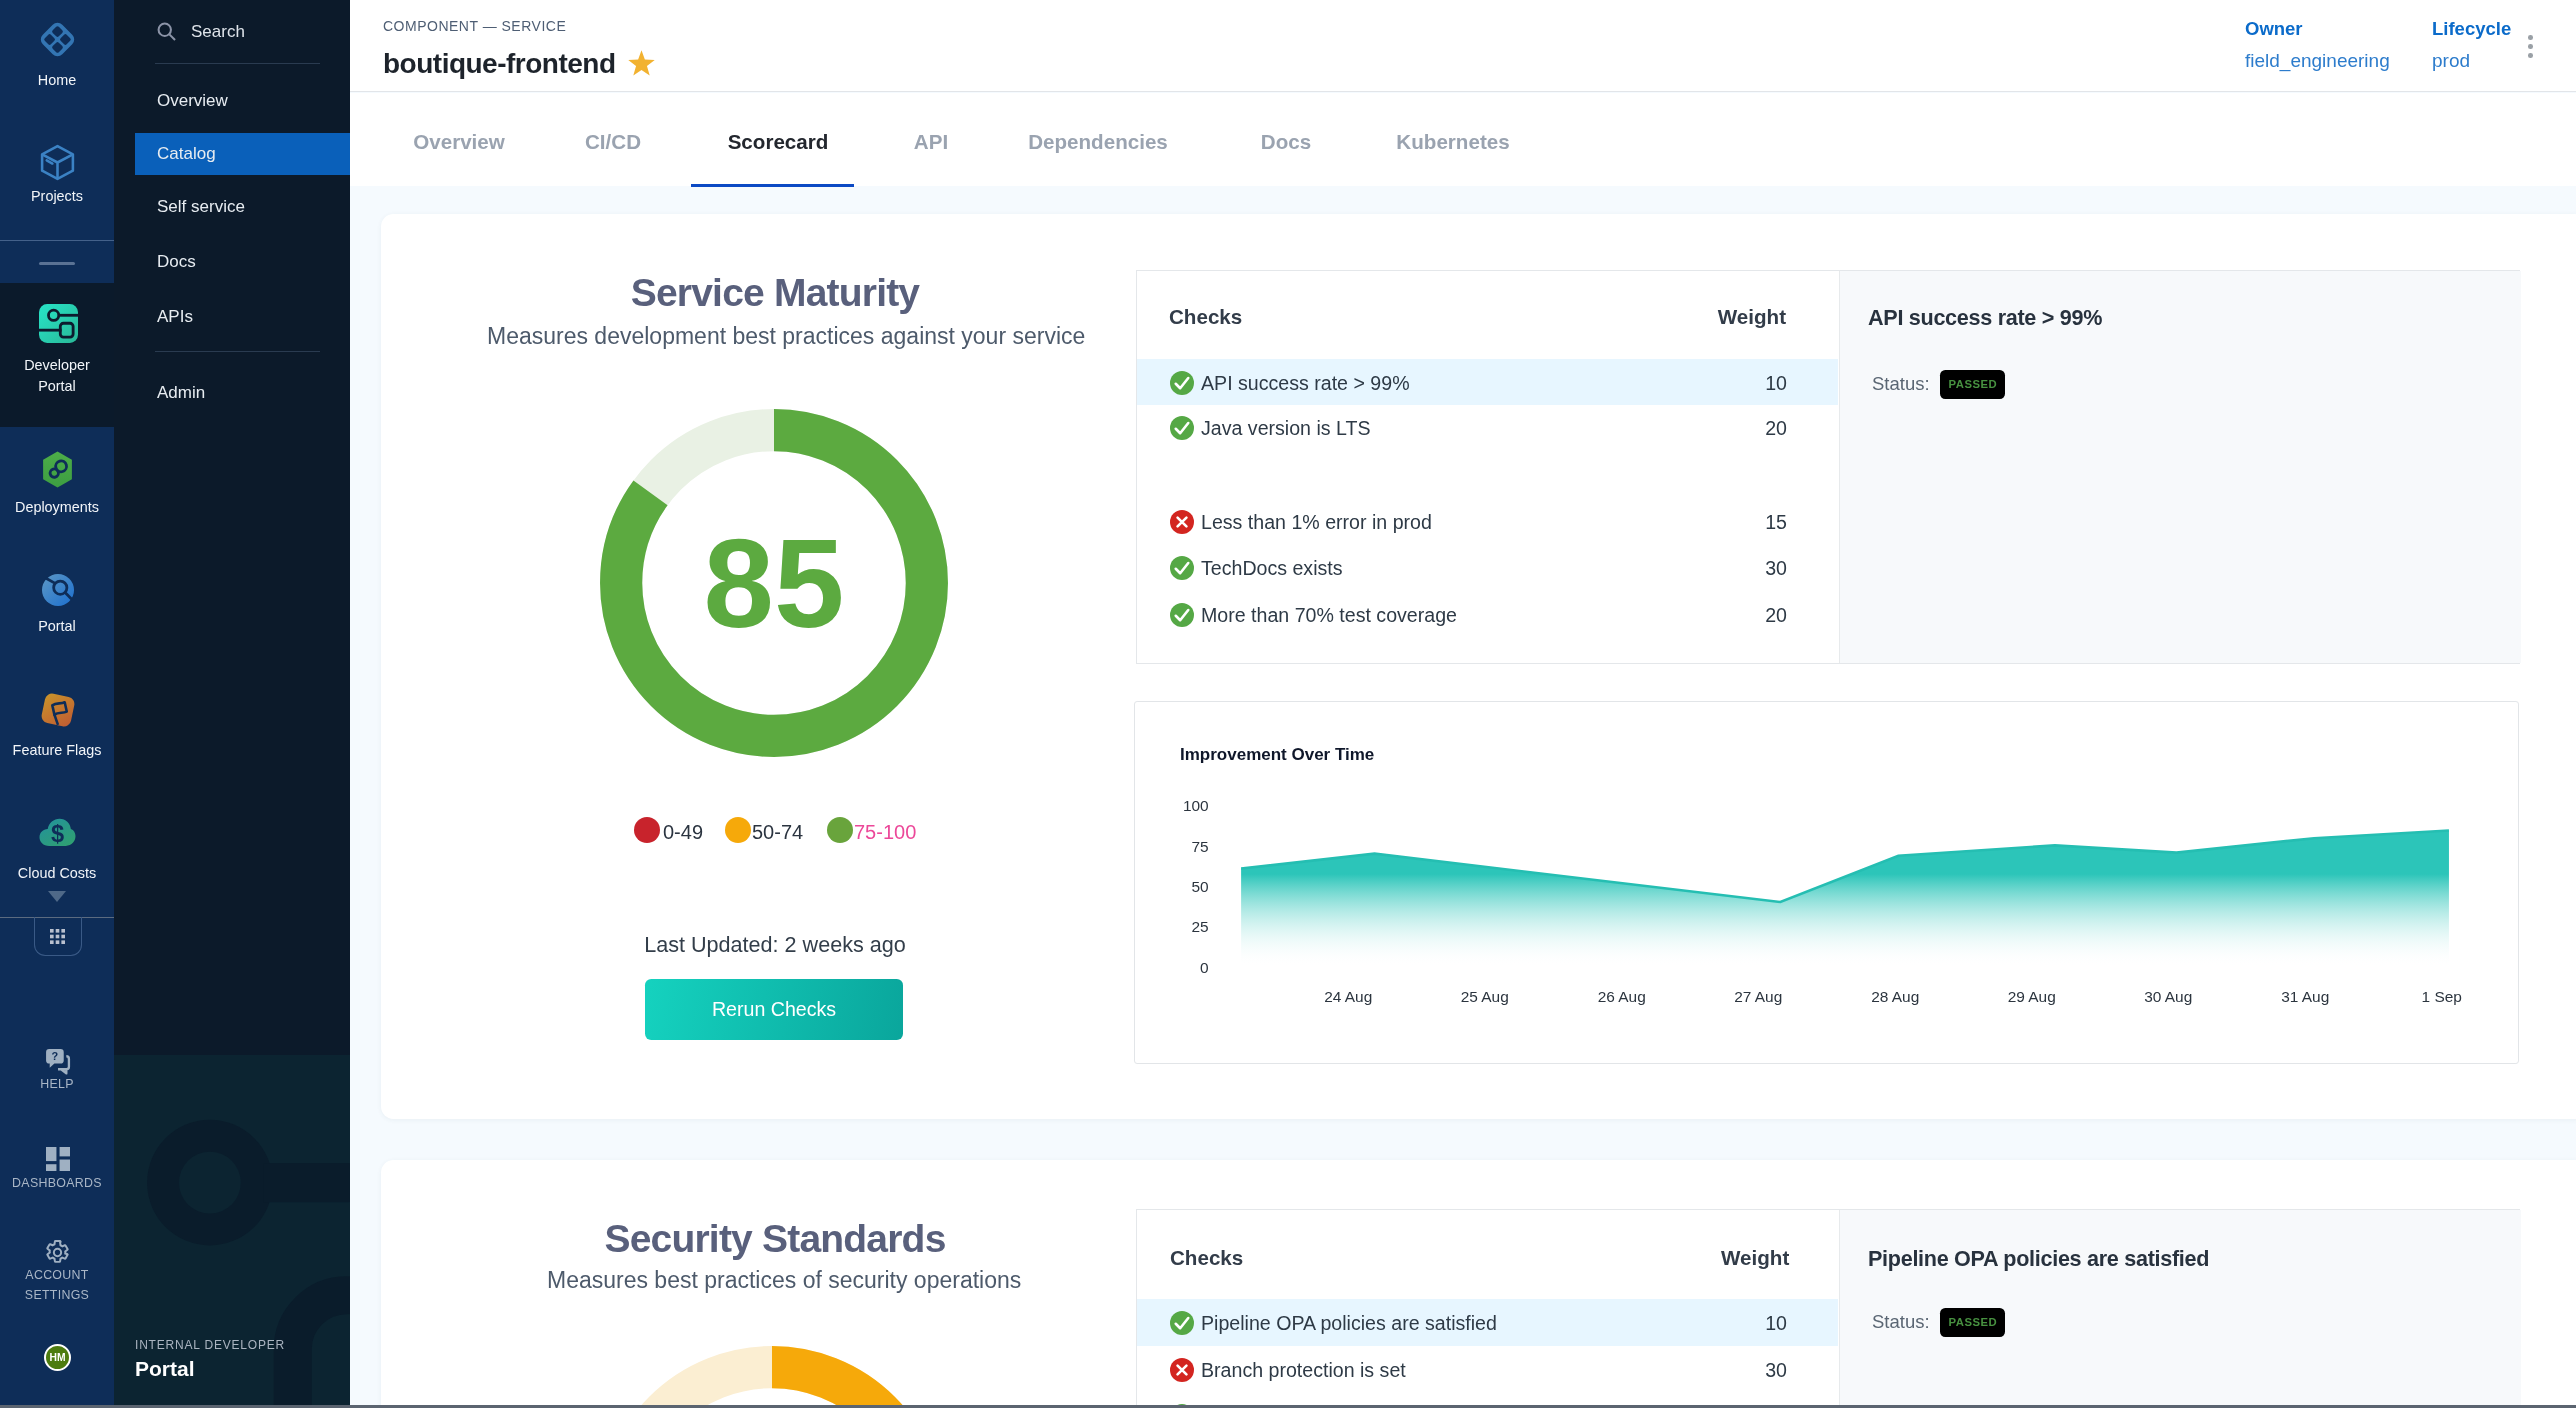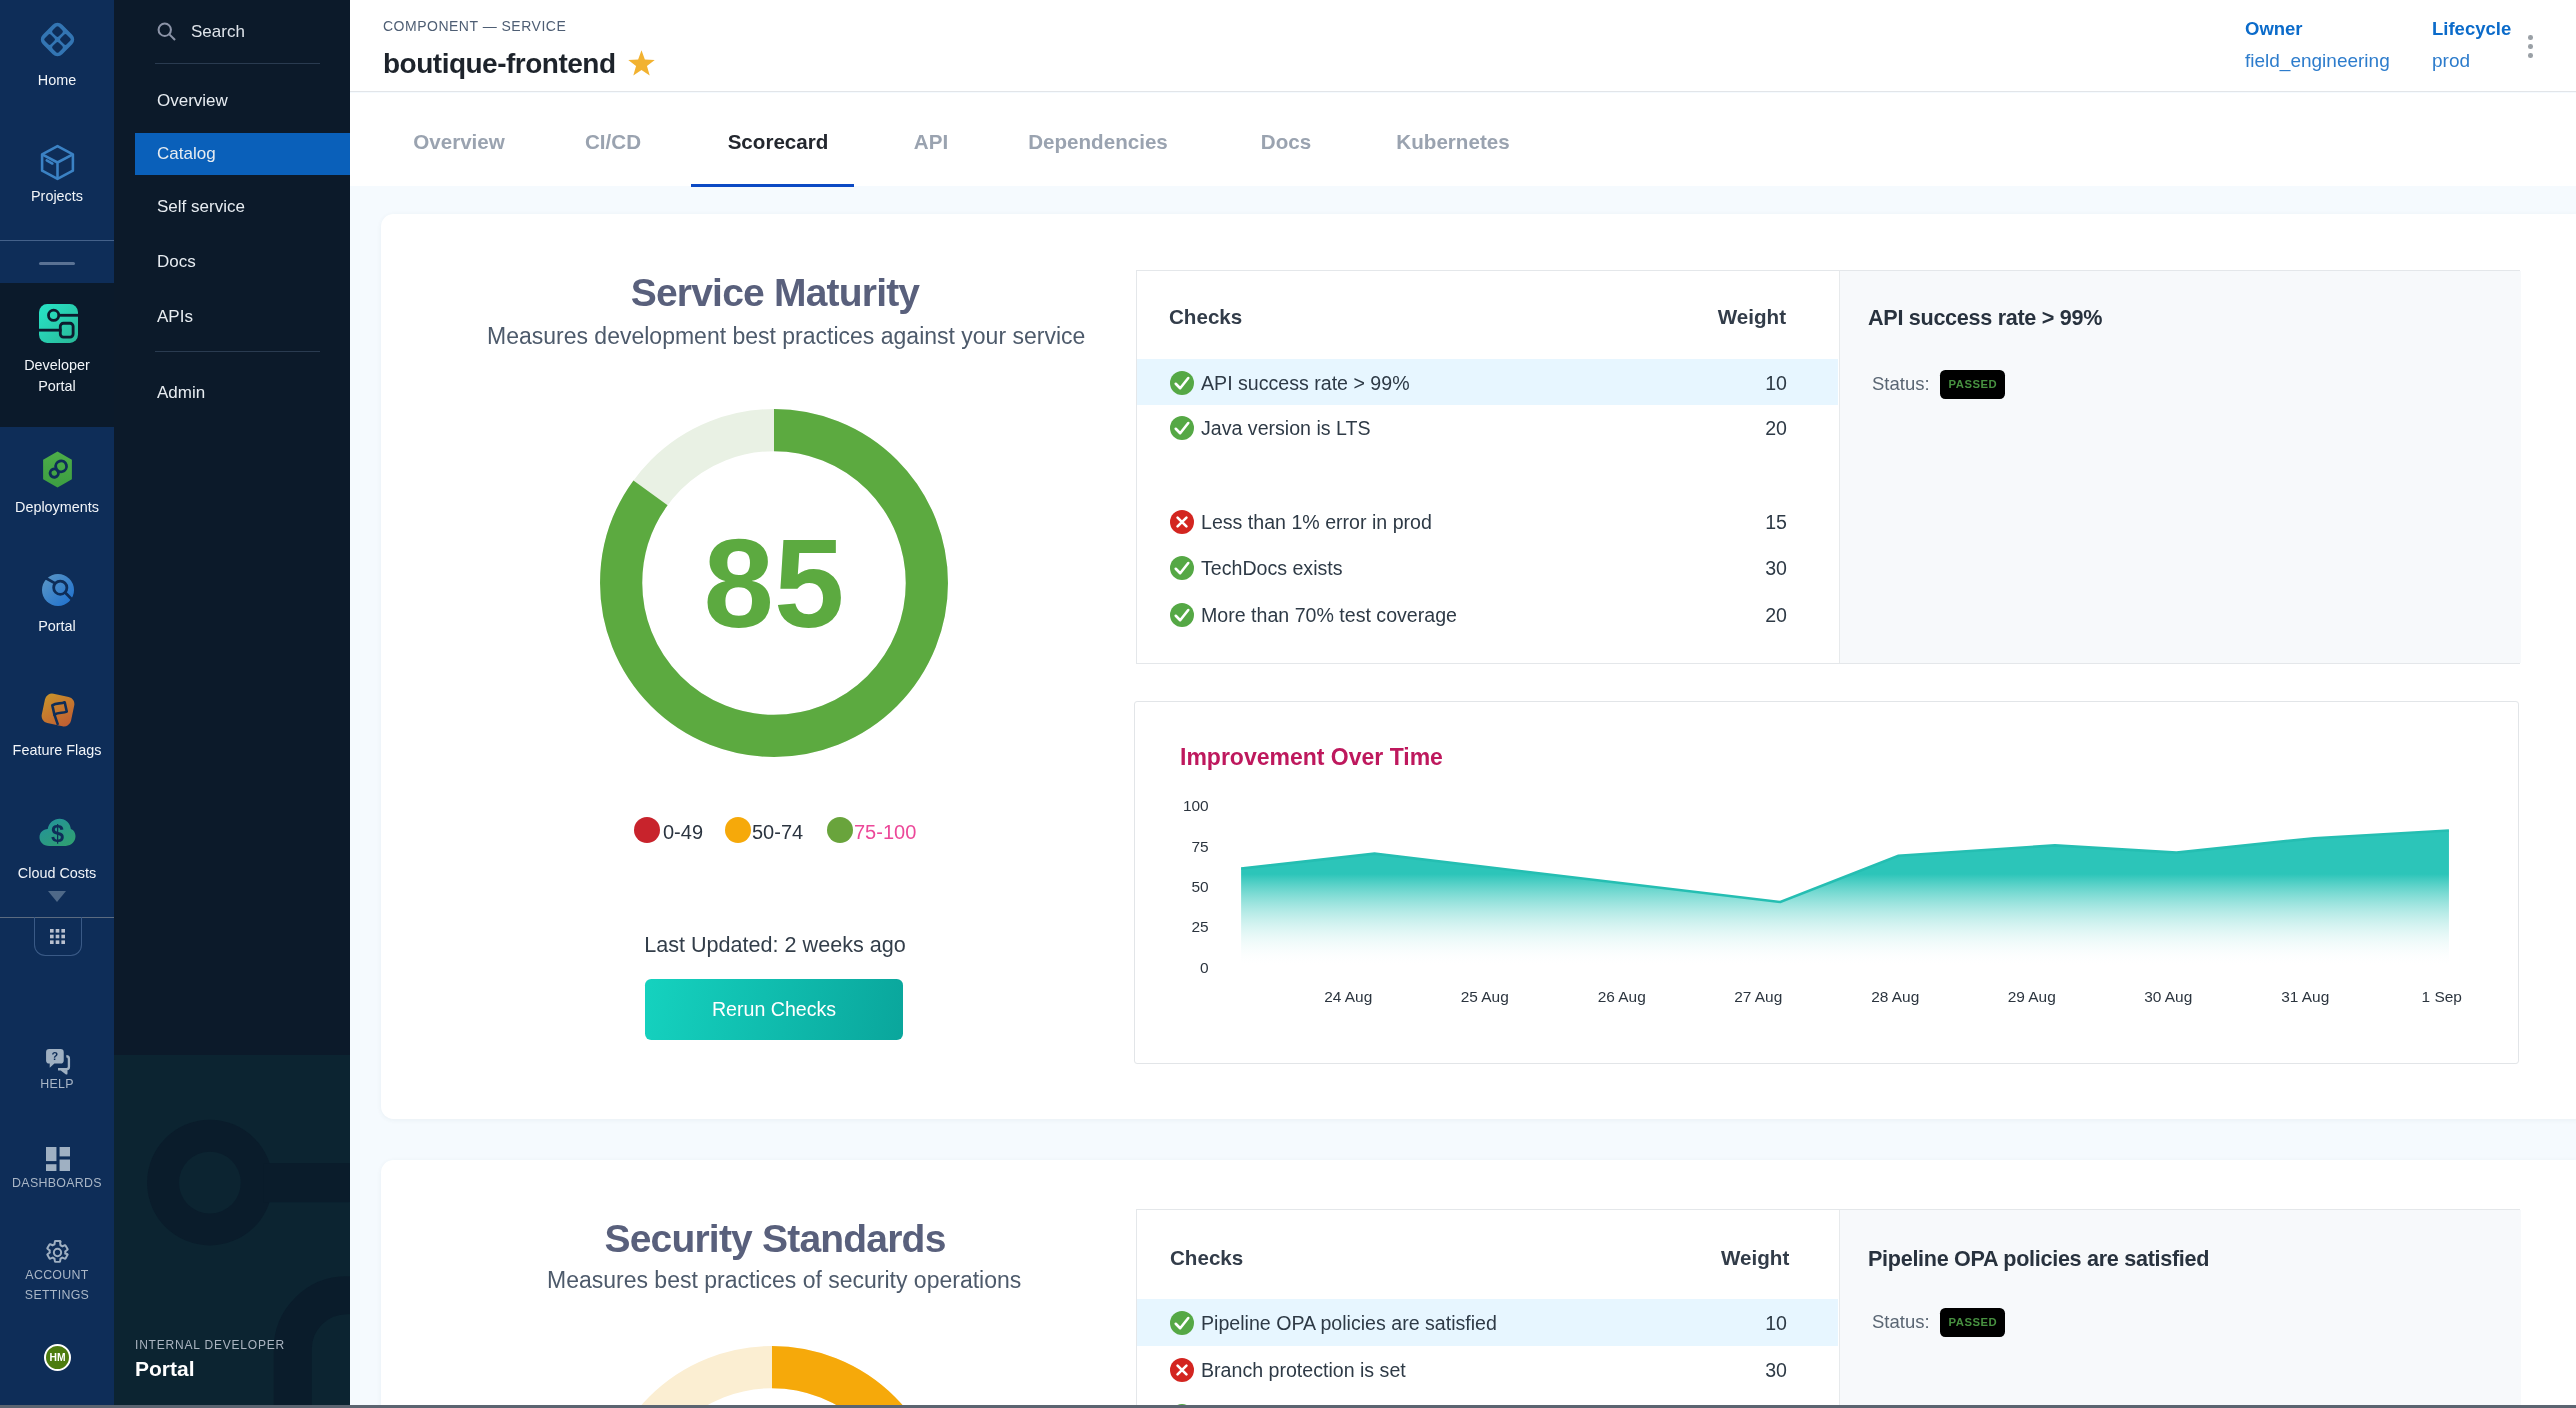--- a/index.html
+++ b/index.html
@@ -50,21 +50,21 @@
 .crow { position:absolute; font-size:19.6px; color:#2e3a46; }
 .crow .ic { position:absolute; left:0; top:50%; transform:translateY(-50%); }
 .crow .t { position:absolute; left:31px; top:50%; transform:translateY(-50%); white-space:nowrap; }
 .crow .w { position:absolute; right:0; top:50%; transform:translateY(-50%); }
 .detail { position:absolute; background:#f7f9fb; border-left:1px solid #e7eaec; }
 .dtitle { position:absolute; left:28px; font-size:21.6px; line-height:1; letter-spacing:-0.3px; font-weight:bold; color:#28323e; white-space:nowrap; }
 .status { position:absolute; left:32px; font-size:18.5px; line-height:28px; color:#5a6673; }
 .chip { display:inline-block; background:#000000; color:#479140; font-weight:bold; font-size:11.3px; letter-spacing:0.5px; line-height:29px; padding:0 8.2px; border-radius:5.2px; margin-left:5.7px; vertical-align:top; }
 
 #chartcard { position:absolute; left:753px; top:487px; width:1385px; height:363px; border:1px solid #e2e5e8; background:#fff; border-radius:3.1px; }
-#chartcard h3 { position:absolute; left:45px; top:44px; font-size:23px; line-height:1; font-weight:600; color:#be185d; }
+#chartcard h3 { position:absolute; left:45px; top:44px; font-size:17px; line-height:1; font-weight:600; color:#0f172a; }
 #hbar { position:absolute; left:0; bottom:0; width:2616px; height:3.6px; background:#5b6470; }
 </style>
 </head>
 <body>
 
 <div id="sb1">
   <div id="devblock"></div>
 
   <svg class="abs" style="left:38px; top:20px;" width="39" height="39" viewBox="0 0 75 75">
     <g transform="rotate(45 37.5 37.5)">

